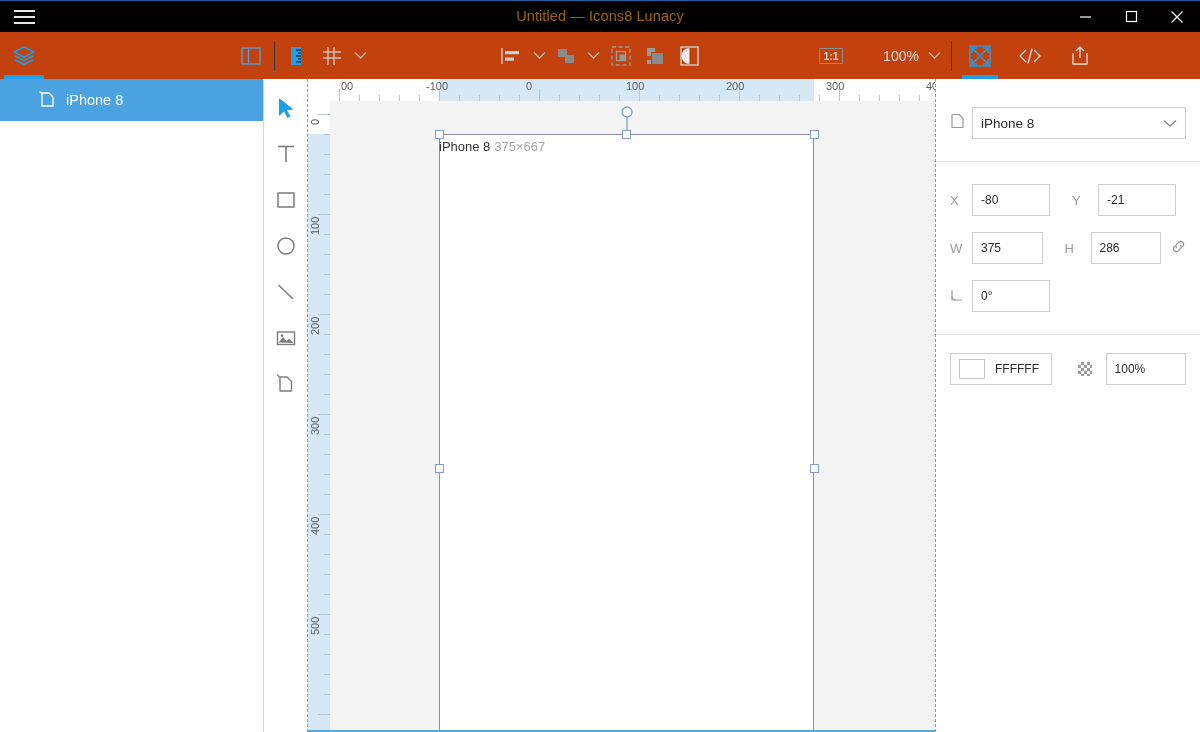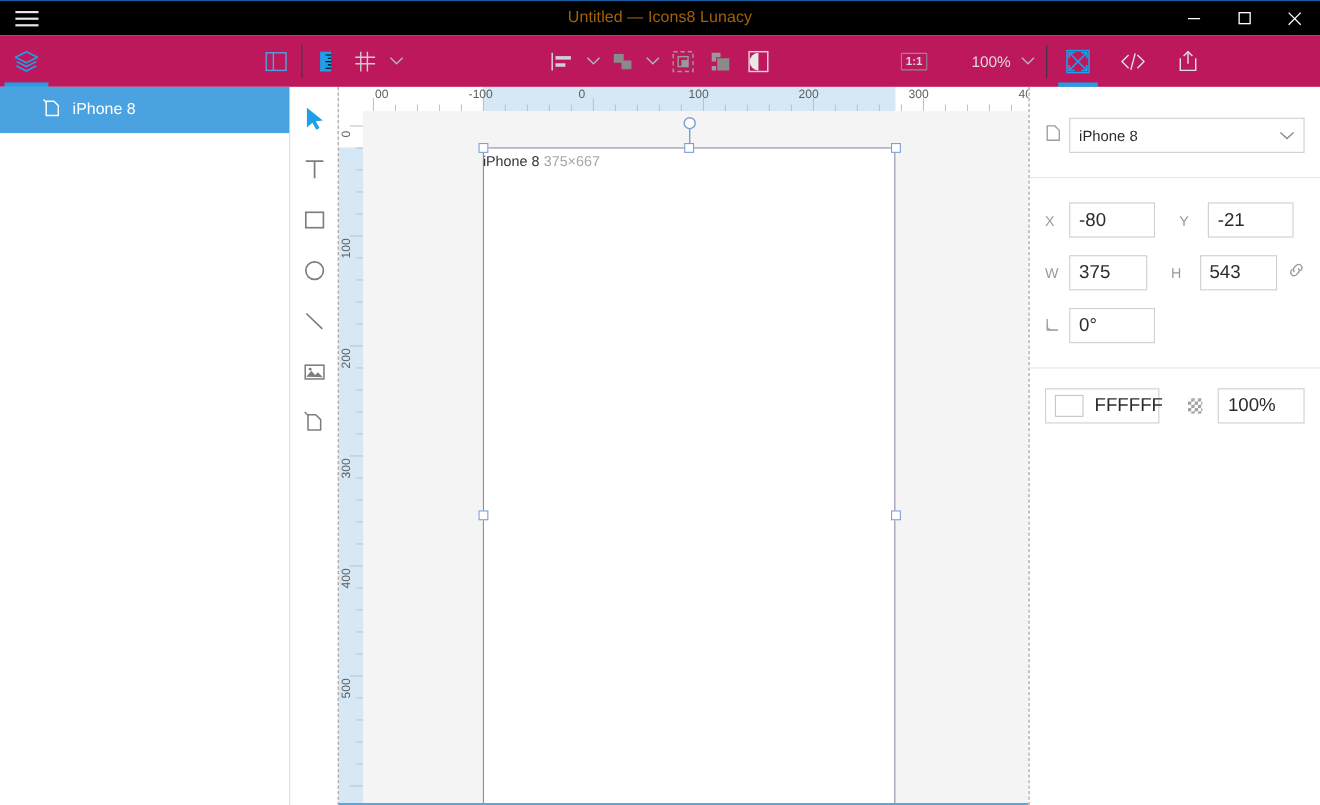--- a/index.html
+++ b/index.html
@@ -33,21 +33,21 @@
   .win-controls { position: absolute; right: 0; top: 0; height: 31px; display: flex; }
   .win-btn {
     width: 46px; height: 31px; display: flex; align-items: center; justify-content: center;
     cursor: pointer;
   }
   .win-btn svg { display: block; }
 
   
   .toolbar {
     position: absolute; left: 0; top: 32px; width: 1200px; height: 47px;
-    background: #be185d;
+    background: #c2410c;
     display: flex; align-items: center;
   }
   .tb-btn {
     height: 47px; display: flex; align-items: center; justify-content: center;
     cursor: pointer; position: relative;
   }
   .tb-sep { width: 1px; height: 30px; background: #3a3a3a; margin: 0 6px; }
   .tb-caret { width: 22px; height: 47px; display:flex; align-items:center; justify-content:center; cursor:pointer; }
   .tb-label { color: #dcdcdc; font-size: 14px; }
   .active-underline::after {
@@ -142,21 +142,21 @@
   }
   .insp-sec { padding: 0 14px; }
   .insp-divider { height: 1px; background: #e6e6e6; margin: 0; }
   .field-row { display: flex; align-items: center; }
   .fld-label {
     width: 22px; font-size: 13px; color: #9b9b9b; flex: 0 0 auto;
   }
   .fld {
     border: 1px solid #cfcfcf; background: #fff; height: 32px;
     display: flex; align-items: center; padding: 0 8px;
-    font-size: 17px; color: #2b2b2b; cursor: text;
+    font-size: 12px; color: #2b2b2b; cursor: text;
   }
   .select-fld {
     border: 1px solid #cfcfcf; height: 32px; display: flex; align-items: center;
     padding: 0 8px; font-size: 13.5px; color: #2b2b2b; justify-content: space-between;
     cursor: pointer;
   }
   .sec-title { font-size: 13.5px; color: #333; }
   .swatch {
     width: 26px; height: 20px; border: 1px solid #c6c6c6; background: #ffffff; flex: 0 0 auto;
   }
@@ -545,21 +545,21 @@
         </div>
       </div>
 
       <div class="field-row" style="margin-bottom:16px;">
         <span class="fld-label">W</span>
         <div class="fld" style="width:78px;">
           <span>375</span>
         </div>
         <span class="fld-label" style="width:26px; margin-left:22px;">H</span>
         <div class="fld" style="width:78px;">
-          <span>543</span>
+          <span>286</span>
         </div>
         <span style="margin-left:10px;">
           <svg width="15" height="15" viewBox="0 0 15 15">
             <path d="M5.8 9.2 a3 3 0 0 1 0-4.2 l2-2 a3 3 0 0 1 4.2 4.2 l-1 1" fill="none" stroke="#9b9b9b" stroke-width="1.2"></path>
             <path d="M9.2 5.8 a3 3 0 0 1 0 4.2 l-2 2 a3 3 0 0 1 -4.2 -4.2 l1 -1" fill="none" stroke="#9b9b9b" stroke-width="1.2"></path>
           </svg>
         </span>
       </div>
 
       <div class="field-row">

